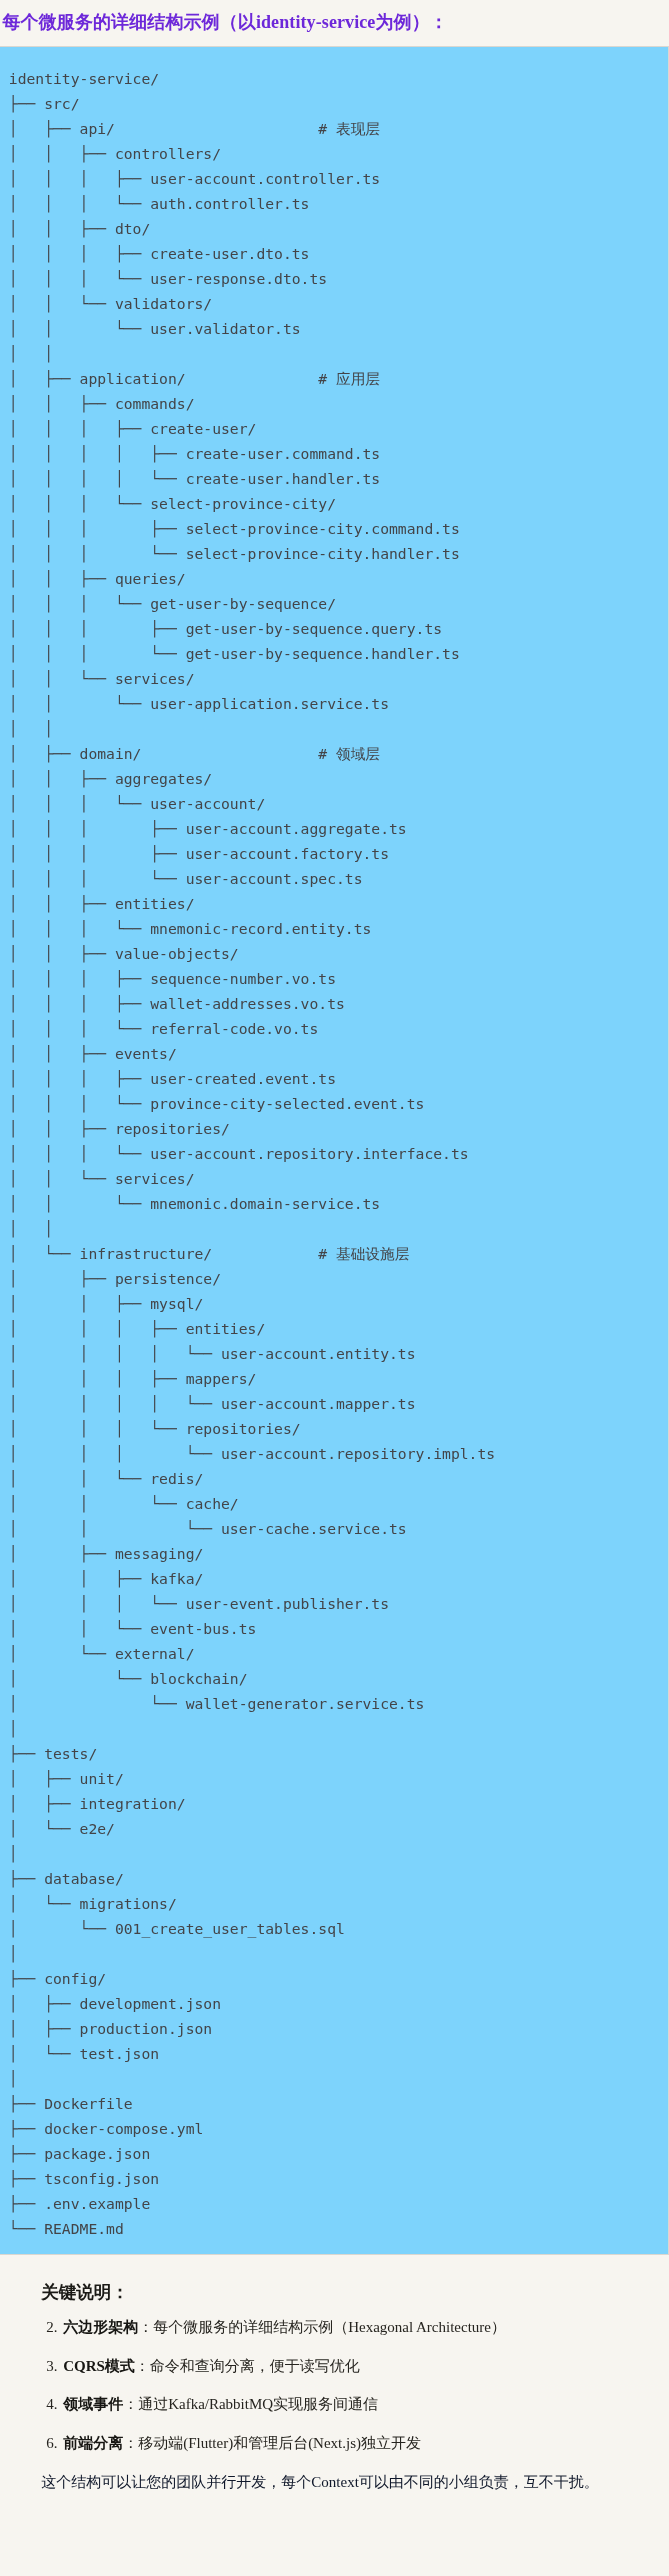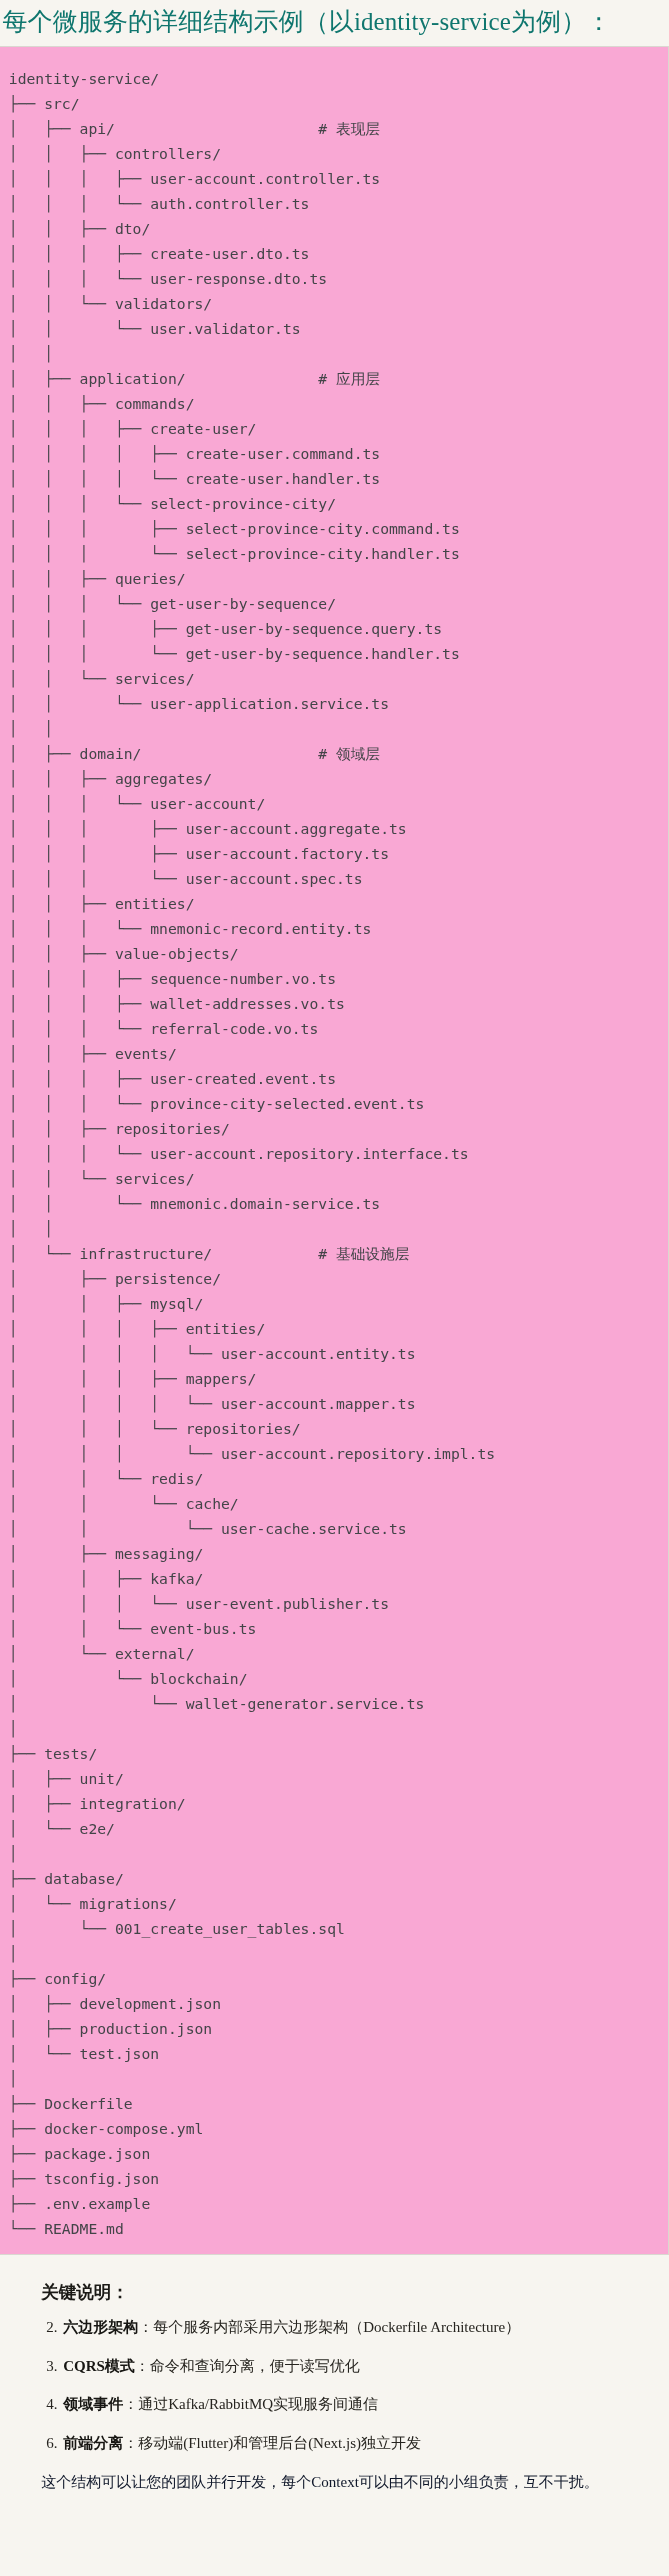--- a/index.html
+++ b/index.html
@@ -9,29 +9,29 @@
   body {
     width: 669px;
     height: 2576px;
     overflow: hidden;
     background: #F7F5F0;
     color: #26241F;
     font-family: "Liberation Serif", "DejaVu Serif", serif;
   }
   .page-title {
     margin: 8.8px 2.5px 0 2.5px;
-    font-size: 25px;
+    font-size: 18px;
     line-height: 26px;
-    font-weight: 400;
-    color: #0f766e;
+    font-weight: 700;
+    color: #6d28d9;
     letter-spacing: 0.1px;
   }
   .code-block {
     margin: 11.3px 0 0 0;
-    background: #f9a8d4;
+    background: #7dd3fc;
     border-top: 0.6px solid #DAD7D0;
     border-bottom: 0.6px solid #DAD7D0;
     border-right: 0.6px solid #DAD7D0;
     padding: 19px 3.8px 12.5px 8.8px;
     font-family: "DejaVu Sans Mono", monospace;
     font-size: 14.7px;
     line-height: 25px;
     color: #434448;
     white-space: pre;
     overflow: hidden;
@@ -158,21 +158,21 @@
 ├── docker-compose.yml
 ├── package.json
 ├── tsconfig.json
 ├── .env.example
 └── README.md</pre>
 
 <div class="notes">
   <h2 class="notes-heading">关键说明：</h2>
 
 
-  <div class="note-item"><span class="note-num">2.</span><span class="note-label">六边形架构</span><span>：每个服务内部采用六边形架构（Dockerfile Architecture）</span></div>
+  <div class="note-item"><span class="note-num">2.</span><span class="note-label">六边形架构</span><span>：每个微服务的详细结构示例（Hexagonal Architecture）</span></div>
 
   <div class="note-item"><span class="note-num">3.</span><span class="note-label">CQRS模式</span><span>：命令和查询分离，便于读写优化</span></div>
 
   <div class="note-item"><span class="note-num">4.</span><span class="note-label">领域事件</span><span>：通过Kafka/RabbitMQ实现服务间通信</span></div>
 
 
   <div class="note-item"><span class="note-num">6.</span><span class="note-label">前端分离</span><span>：移动端(Flutter)和管理后台(Next.js)独立开发</span></div>
 
   <p class="closing-paragraph">这个结构可以让您的团队并行开发，每个Context可以由不同的小组负责，互不干扰。</p>
 </div>

